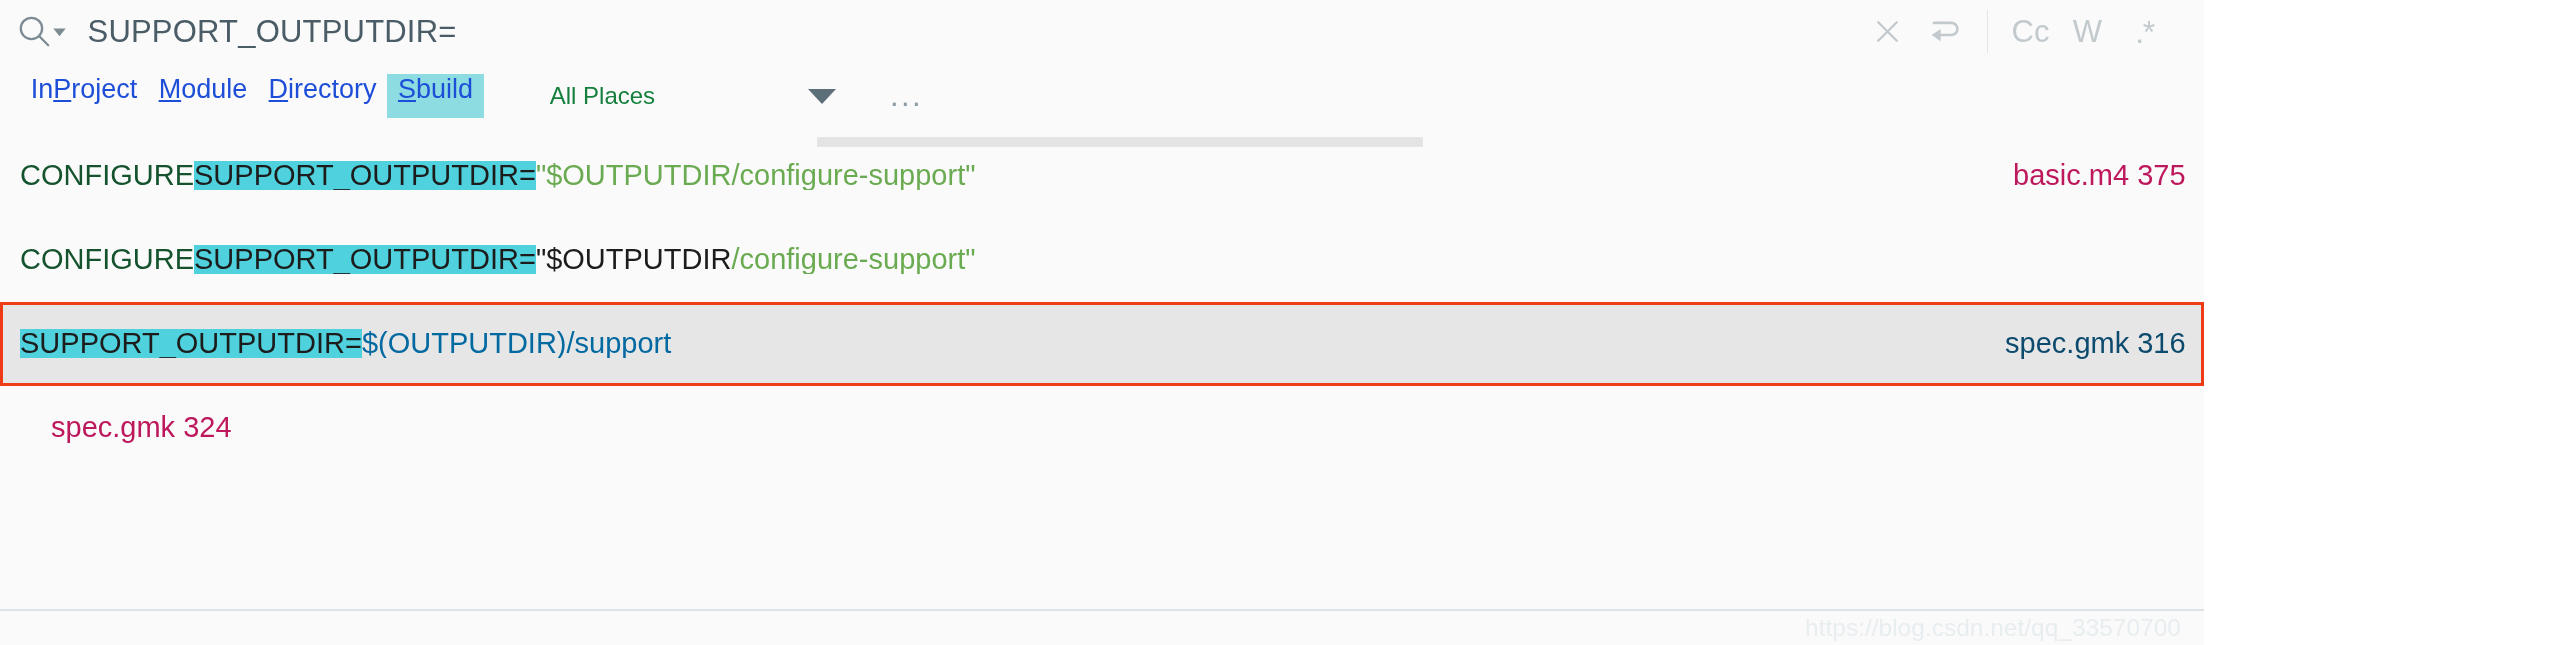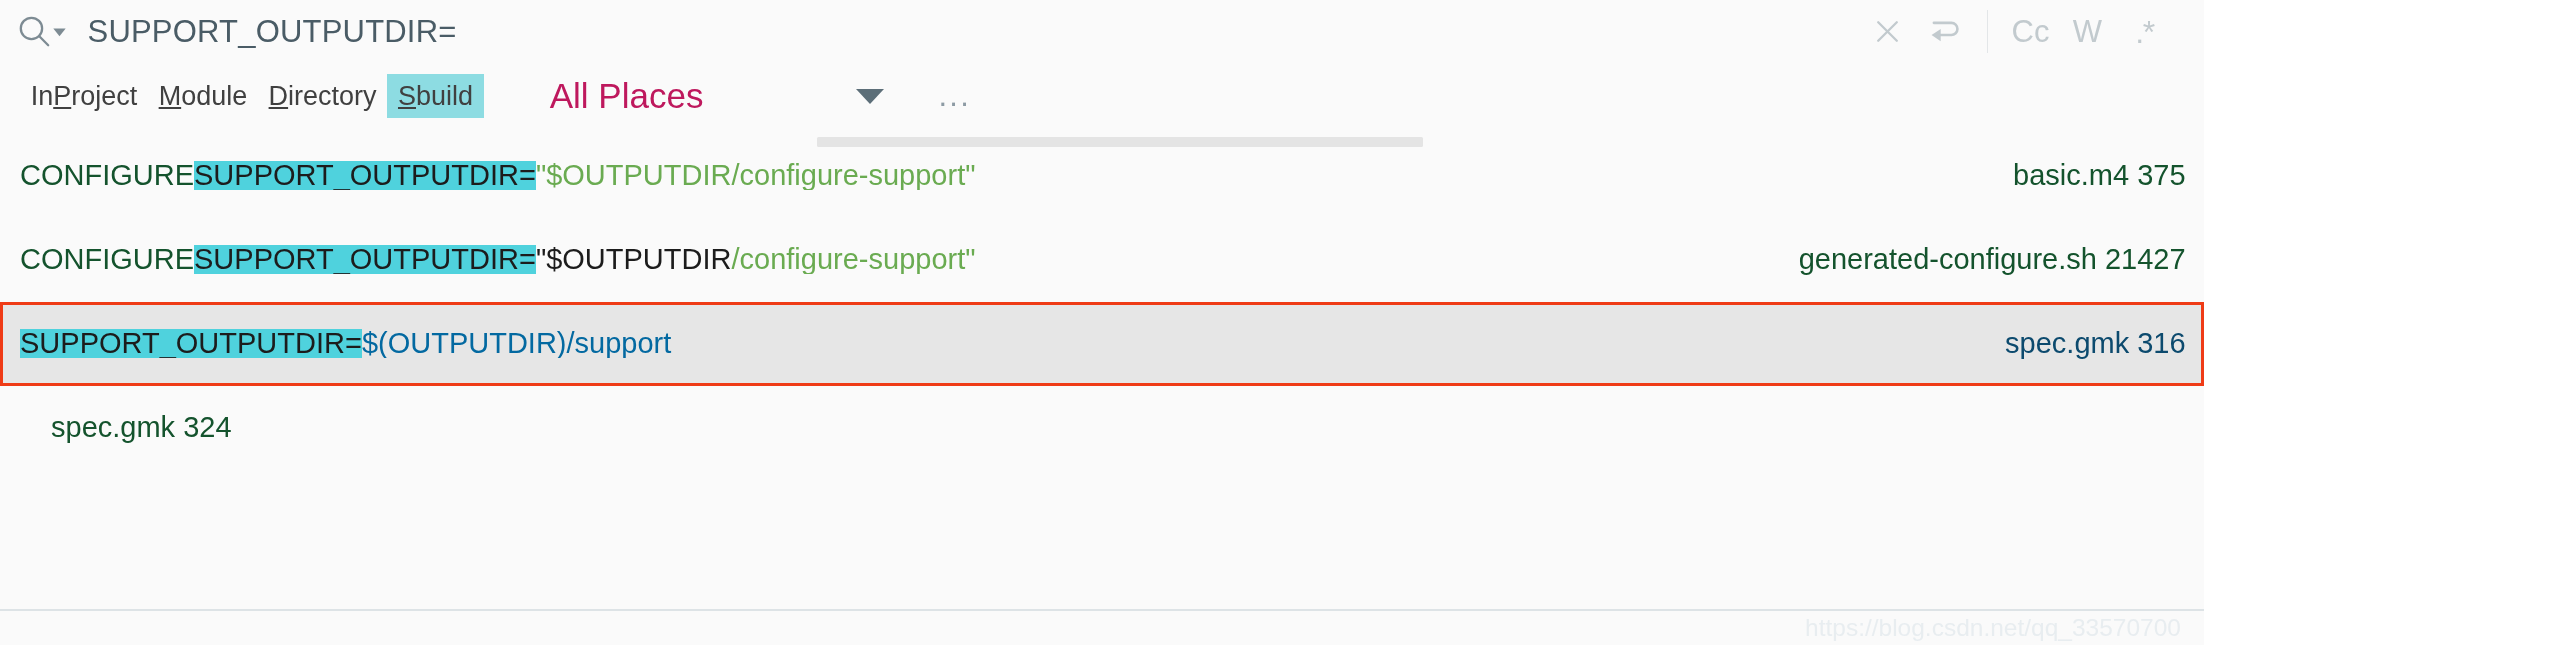--- a/index.html
+++ b/index.html
@@ -94,41 +94,41 @@
     padding-left: 20px;
     box-sizing: border-box;
   }
   .tabs {
     display: flex;
     align-items: stretch;
     height: 44px;
   }
   .tab {
     display: flex;
-    align-items: center;
+    align-items: flex-start;
     padding: 0 10.7px;
     font-size: 27px;
-    color: #404040;
+    color: #1d4ed8;
     cursor: pointer;
     white-space: nowrap;
   }
   .tab.selected {
     background: #8ddce2;
   }
   .mn { text-decoration: underline; text-underline-offset: 2.3px; }
 
   .places {
     display: flex;
     align-items: center;
     margin-left: 66px;
     cursor: pointer;
   }
   .places-label {
-    font-size: 35px;
-    color: #be185d;
+    font-size: 24px;
+    color: #15803d;
     white-space: nowrap;
   }
   .places-arrow {
     margin-left: 153px;
     width: 0;
     height: 0;
     border-left: 14.6px solid transparent;
     border-right: 14.6px solid transparent;
     border-top: 15.3px solid #5c6e78;
   }
@@ -198,21 +198,21 @@
     min-width: 0;
     overflow: hidden;
     white-space: nowrap;
     font-size: 29px;
     line-height: 1;
   }
   .row-meta {
     flex: 0 0 auto;
     margin-left: 31px;
     font-size: 29px;
-    color: #14532d;
+    color: #be185d;
     white-space: nowrap;
   }
   .row.selected .row-meta { color: #0c4a6e; }
 
   
   .seg { white-space: pre; }
   .seg-prefix   { color: #14532d; }
   .seg-match    { background: #4fd2dd; color: #1c1c1c; }
   .seg-green    { color: #6aab51; }
   .seg-dark     { color: #1c1c1c; }
@@ -339,21 +339,20 @@
     <div class="scrollbar-track">
       <div class="scrollbar-thumb"></div>
     </div>
     <div id="rows-host">
         <div class="row">
           <div class="row-text"><span class="seg seg-prefix">CONFIGURE</span><span class="seg seg-match">SUPPORT_OUTPUTDIR=</span><span class="seg seg-green">"$OUTPUTDIR/configure-support"</span></div>
           <div class="row-meta">basic.m4 375</div>
         </div>
         <div class="row">
           <div class="row-text"><span class="seg seg-prefix">CONFIGURE</span><span class="seg seg-match">SUPPORT_OUTPUTDIR=</span><span class="seg seg-dark">"$OUTPUTDIR</span><span class="seg seg-green">/configure-support"</span></div>
-          <div class="row-meta">generated-configure.sh 21427</div>
         </div>
         <div class="row selected">
           <div class="row-text"><span class="seg seg-match">SUPPORT_OUTPUTDIR=</span><span class="seg seg-graydark">$(OUTPUTDIR)/support</span></div>
           <div class="row-meta">spec.gmk 316</div>
         </div>
         <div class="row">
           <div class="row-meta">spec.gmk 324</div>
         </div>
       </div>
   </div>

